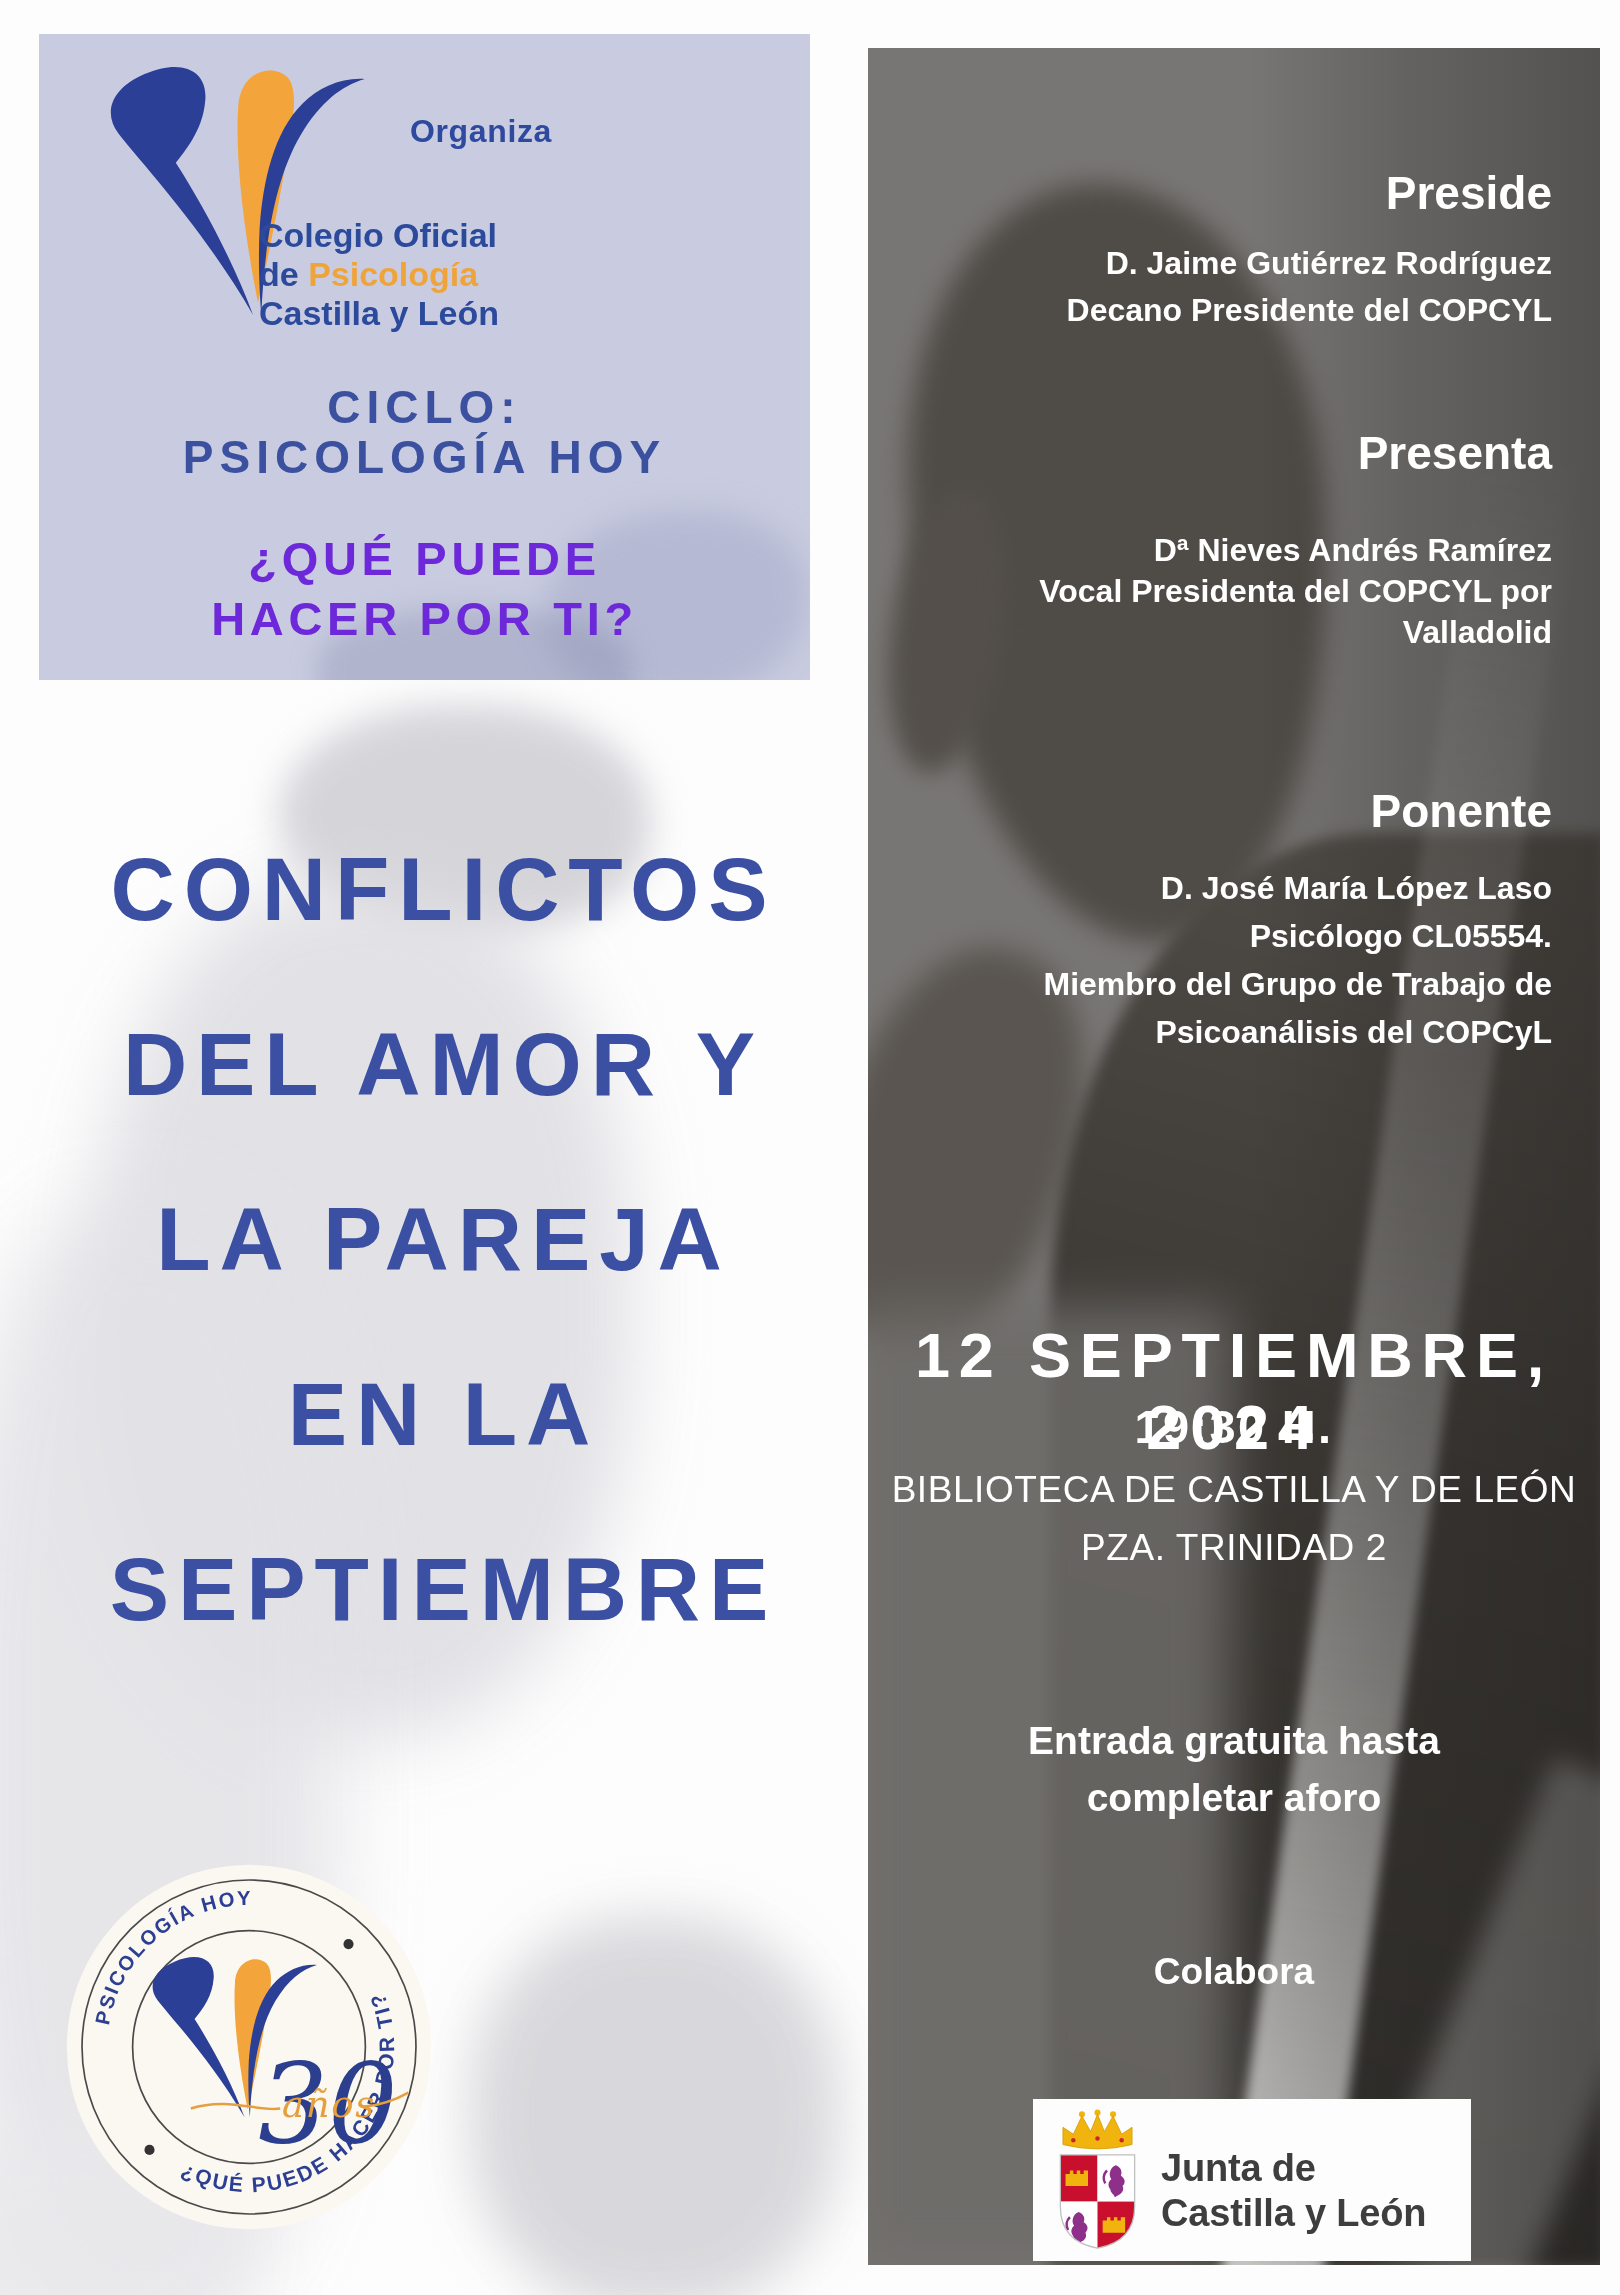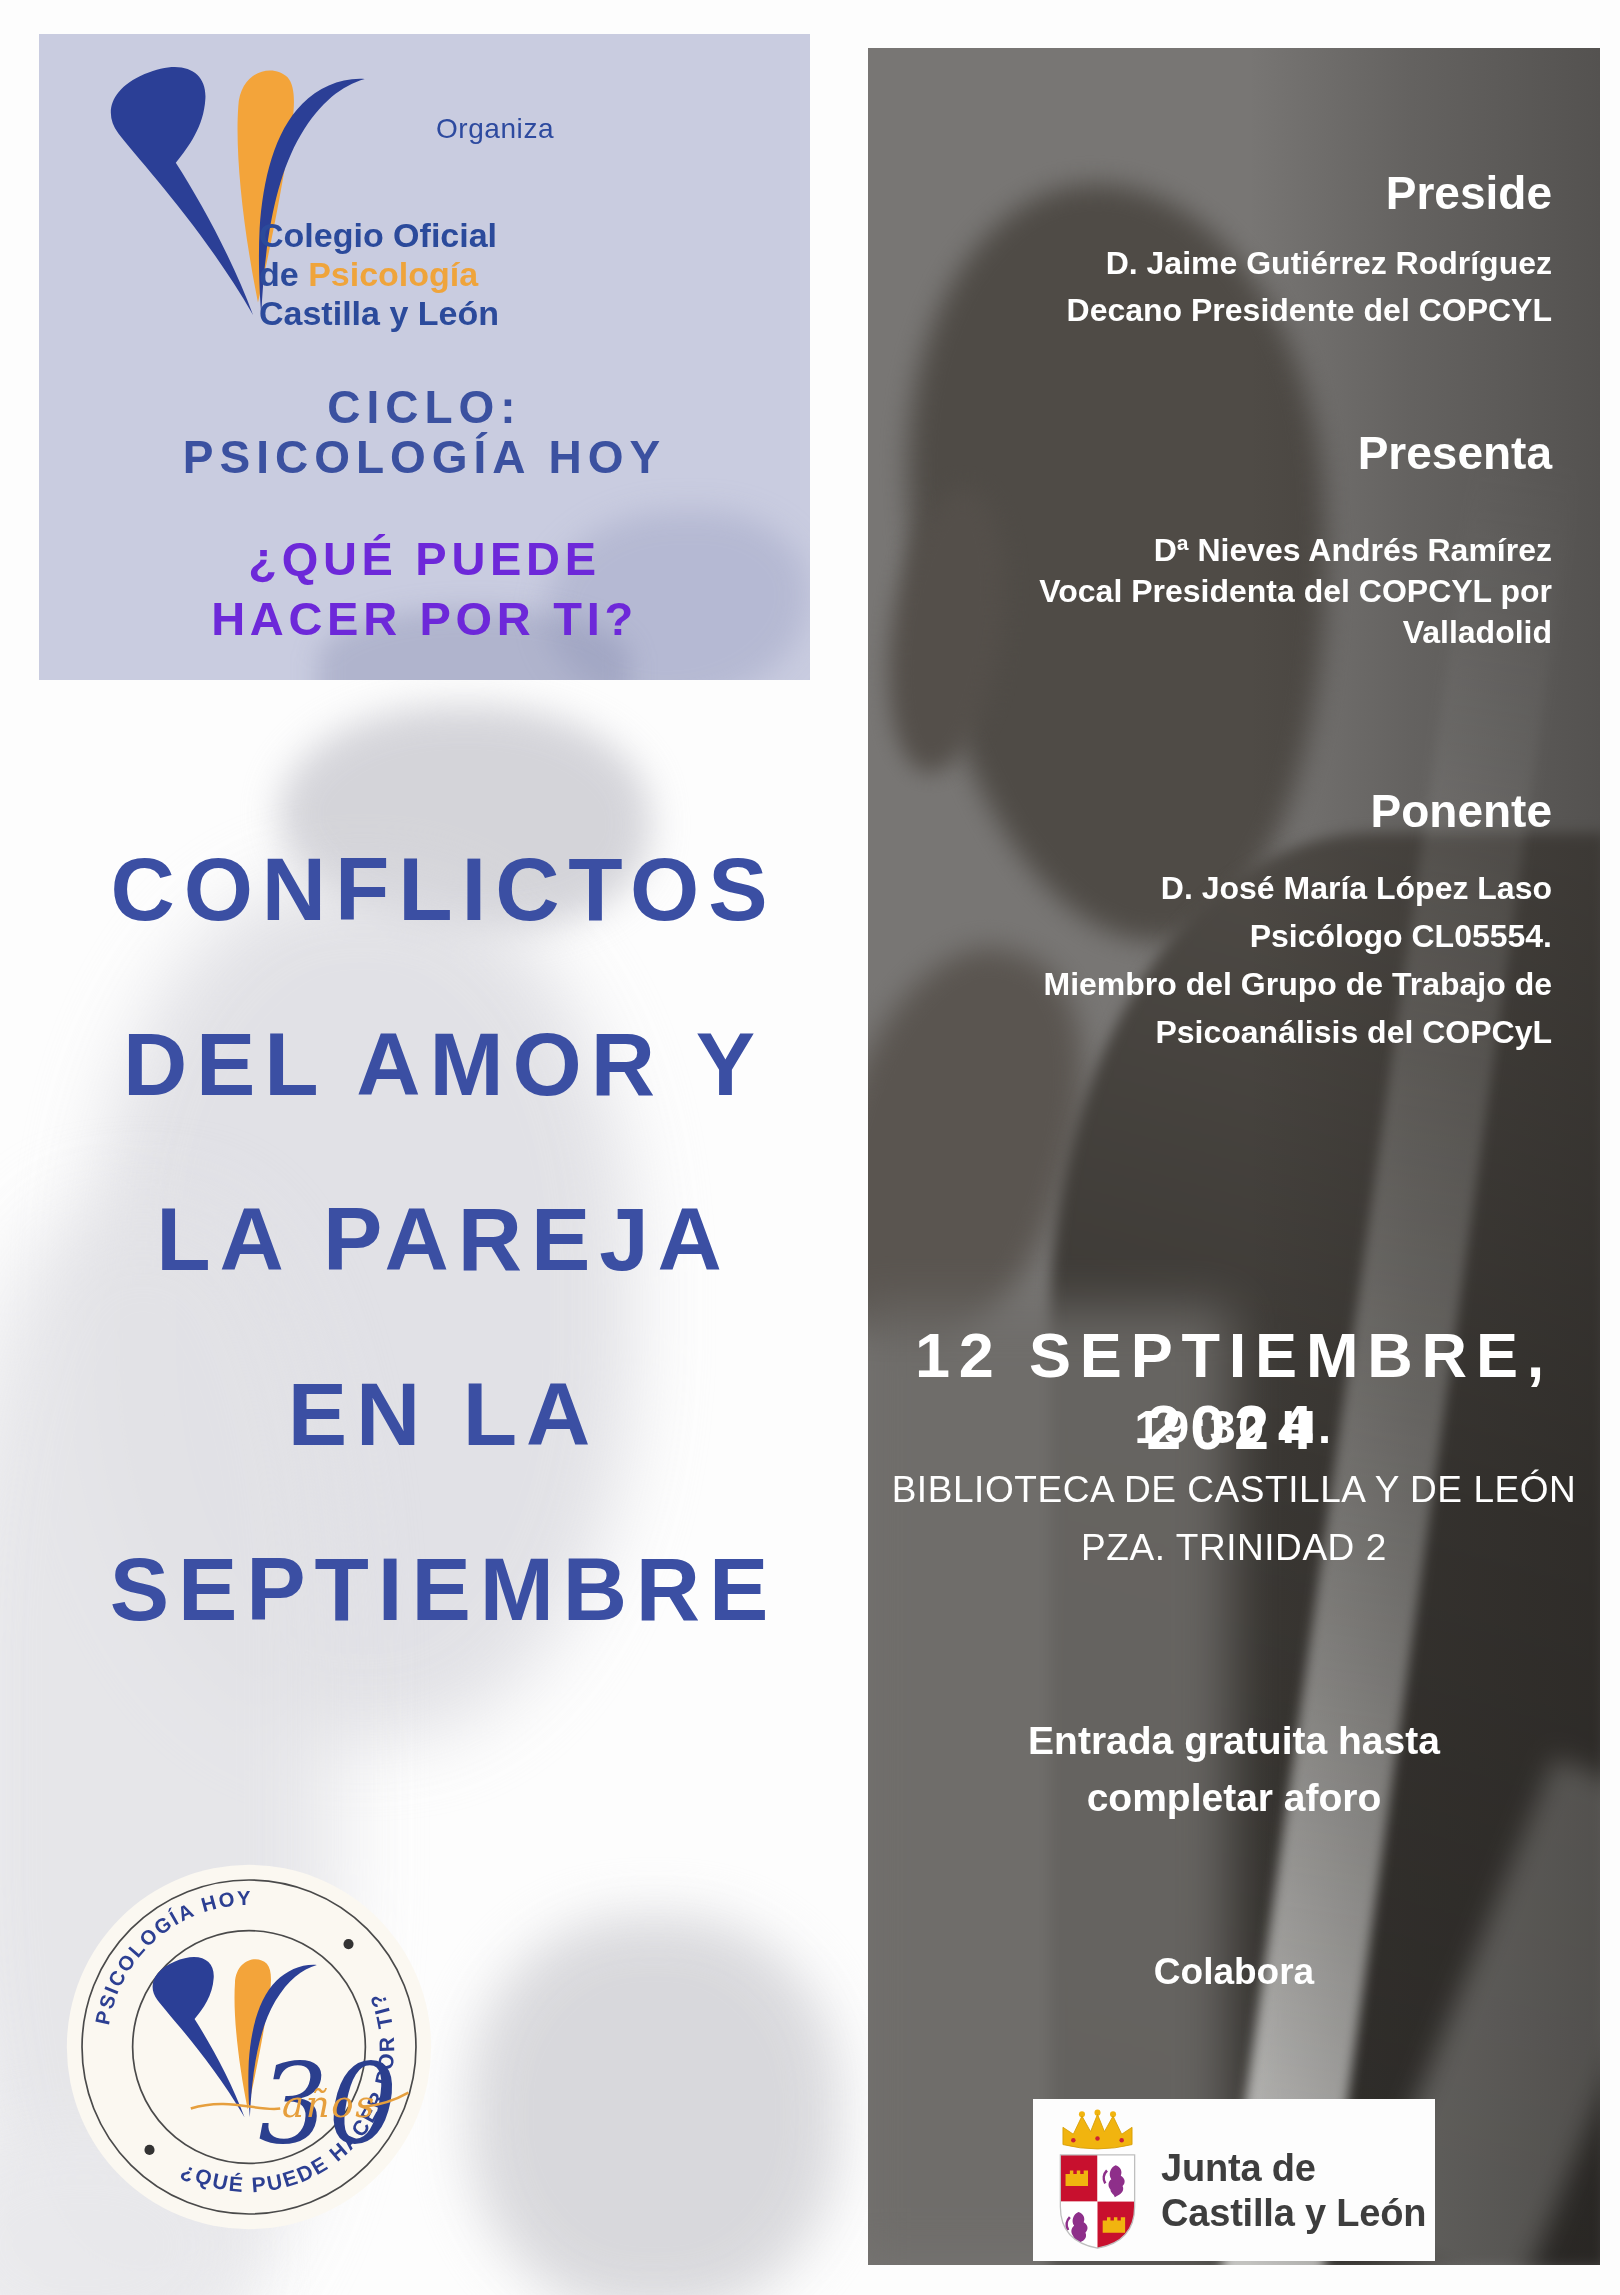--- a/index.html
+++ b/index.html
@@ -13,21 +13,21 @@
   .w-body{left:93px;top:878px;width:540px;height:861px;background:#dddde2;border-radius:45%;filter:blur(38px);opacity:.85;}
   .w-shoulder{left:-51px;top:1207px;width:388px;height:1114px;background:#e2e2e6;border-radius:40%;filter:blur(42px);opacity:.85;}
   .w-arm{left:469px;top:1916px;width:371px;height:397px;background:#d5d5d9;border-radius:45%;filter:blur(27px);opacity:.9;}
   .w-corner{left:-76px;top:2127px;width:321px;height:236px;background:#e9e9ec;border-radius:45%;filter:blur(34px);opacity:.9;}
 
   
   .org-panel{left:39px;top:34px;width:771px;height:646px;background:#c9cce0;overflow:hidden;}
   .lp-hand{left:507px;top:477px;width:262px;height:194px;background:rgba(150,156,190,.38);border-radius:50% 40% 55% 45%;filter:blur(15px);}
   .lp-head{left:279px;top:574px;width:312px;height:101px;background:rgba(118,126,162,.30);border-radius:50% 50% 0 0;filter:blur(12.7px);}
   .panel-logo{left:54px;top:22px;width:279px;height:263px;}
-  .organiza{left:371px;top:79px;font-size:28px;font-weight:normal;color:#2d4a9f;letter-spacing:.02em;margin-left:26px;}
+  .organiza{left:371px;top:79px;font-size:32px;font-weight:bold;color:#2d4a9f;letter-spacing:.02em;}
   .org-name{left:220px;top:182px;font-size:34px;font-weight:bold;line-height:39px;color:#2b4a9b;}
   .org-name .hl{color:#efa43b;}
   .cycle{left:0;top:348px;width:100%;text-align:center;font-size:46px;font-weight:bold;letter-spacing:.13em;line-height:50px;color:#3b51a0;}
   .question{left:0;top:495px;width:100%;text-align:center;font-size:47px;font-weight:bold;letter-spacing:.10em;line-height:60px;color:#6d28d9;}
 
   
   .main-title{left:17px;top:802px;width:853px;text-align:center;color:#3b4fa3;font-size:89px;font-weight:bold;letter-spacing:.10em;line-height:175px;}
 
   
   .dark-panel{left:868px;top:48px;width:732px;height:2217px;background:#787674;overflow:hidden;color:#ffffff;}
@@ -43,21 +43,21 @@
   .rblock{position:absolute;right:48px;left:34px;text-align:right;}
   .heading{font-size:46px;font-weight:bold;}
   .rline{font-size:32px;font-weight:bold;}
   .cblock{position:absolute;left:0;width:100%;text-align:center;}
   .ev-date{font-size:63px;font-weight:bold;letter-spacing:.14em;text-align:center;}
   .ev-time{font-size:47px;font-weight:bold;letter-spacing:.05em;}
   .ev-venue,.ev-addr{font-size:37px;font-weight:normal;letter-spacing:.015em;}
   .admission{font-size:39px;font-weight:bold;line-height:57px;margin-top:28px;}
   .colabora{font-size:37px;font-weight:bold;}
 
-  .junta-box{left:165px;top:2051px;width:402px;height:162px;background:#fdfdfd;}
+  .junta-box{left:165px;top:2051px;width:438px;height:162px;background:#fdfdfd;}
   .junta-coat{left:17px;top:5px;width:95px;height:152px;}
   .junta-text{left:128px;top:47px;color:#3e3e3e;font-size:38px;font-weight:bold;line-height:45px;letter-spacing:-.005em;}
 
   
   .badge{left:66px;top:1864px;width:366px;height:366px;}
   .arc-text{font-family:"Liberation Sans",sans-serif;font-weight:bold;fill:#2c3f92;}
   .n30{font-family:"DejaVu Serif",serif;font-style:italic;fill:#2b3f8e;}
   .anios{font-family:"DejaVu Serif",serif;font-style:italic;fill:#e69f3d;}
 
   .hiddefs{position:absolute;width:0;height:0;overflow:hidden;}

